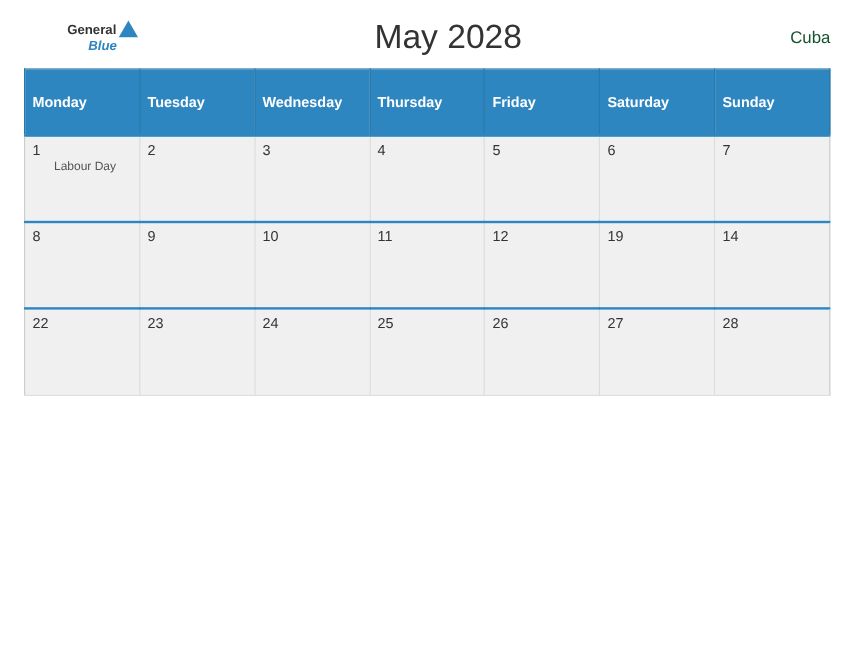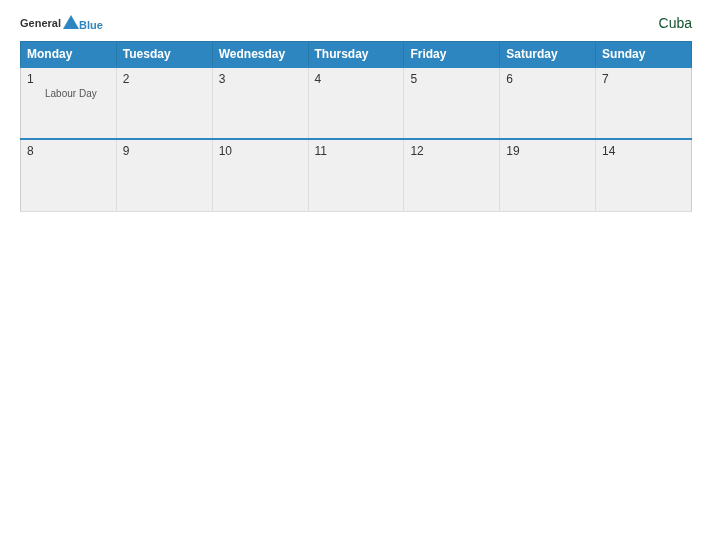--- a/index.html
+++ b/index.html
@@ -35,20 +35,21 @@
     .logo-general {
       color: #333;
       font-weight: bold;
       font-size: 11px;
     }
 
     .logo-blue {
       color: #2E86C1;
       font-weight: bold;
       font-size: 11px;
+      font-style: italic;
     }
 
     .logo-triangle {
       width: 0;
       height: 0;
       border-left: 8px solid transparent;
       border-right: 8px solid transparent;
       border-bottom: 14px solid #2E86C1;
       margin-left: 2px;
       margin-bottom: 2px;
@@ -75,21 +76,21 @@
       width: 100%;
       border-collapse: collapse;
       table-layout: fixed;
     }
 
     .calendar-table thead tr th {
       background-color: #2E86C1;
       color: #fff;
       font-size: 12px;
       font-weight: bold;
-      padding: 5px 6px;
+      padding: 20px 6px;
       text-align: left;
       border: 1px solid #2679a8;
     }
 
     .calendar-table tbody tr {
       border-top: 2px solid #2E86C1;
     }
 
     .calendar-table tbody tr td {
       background-color: #f0f0f0;
@@ -128,29 +129,30 @@
       background-color: #f0f0f0;
     }
   </style>
 </head>
 <body>
 
 <div class="page">
 
   <div class="header">
     <div class="logo">
-      <div style="display:flex; flex-direction:row; align-items:flex-end;">
+      <div style="display:flex; flex-direction:column; align-items:center;margin-left:36px;">
         <div style="display:flex; align-items:center;">
           <span class="logo-general">General</span>
           <div class="logo-triangle"></div>
         </div>
         <span class="logo-blue">Blue</span>
       </div>
     </div>
 
+    <h1 class="calendar-title">May 2028</h1>
 
     <div class="country-label">Cuba</div>
   </div>
 
   <table class="calendar-table">
     <thead>
       <tr>
       <th>Monday</th>
           <th>Tuesday</th>
           <th>Wednesday</th>
@@ -201,16 +203,39 @@
           <td>
             <span class="day-number">12</span>
           </td>
           <td>
             <span class="day-number">19</span>
           </td>
           <td>
             <span class="day-number">14</span>
           </td>
         </tr>
+        <tr>
+          <td>
+            <span class="day-number">22</span>
+          </td>
+          <td>
+            <span class="day-number">23</span>
+          </td>
+          <td>
+            <span class="day-number">24</span>
+          </td>
+          <td>
+            <span class="day-number">25</span>
+          </td>
+          <td>
+            <span class="day-number">26</span>
+          </td>
+          <td>
+            <span class="day-number">27</span>
+          </td>
+          <td>
+            <span class="day-number">28</span>
+          </td>
+        </tr>
       </tbody>
   </table>
 
 </div>
 
 </body></html>

